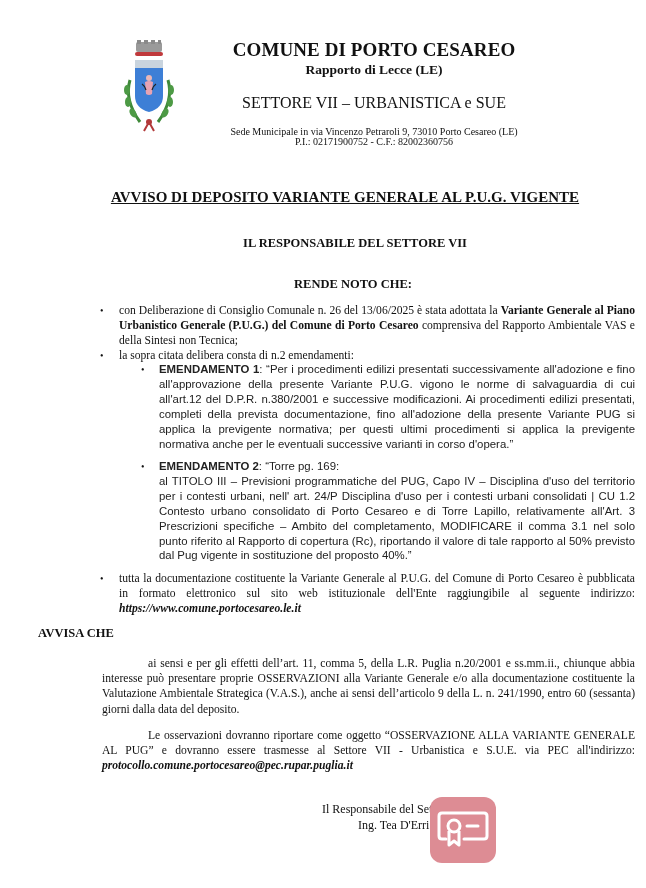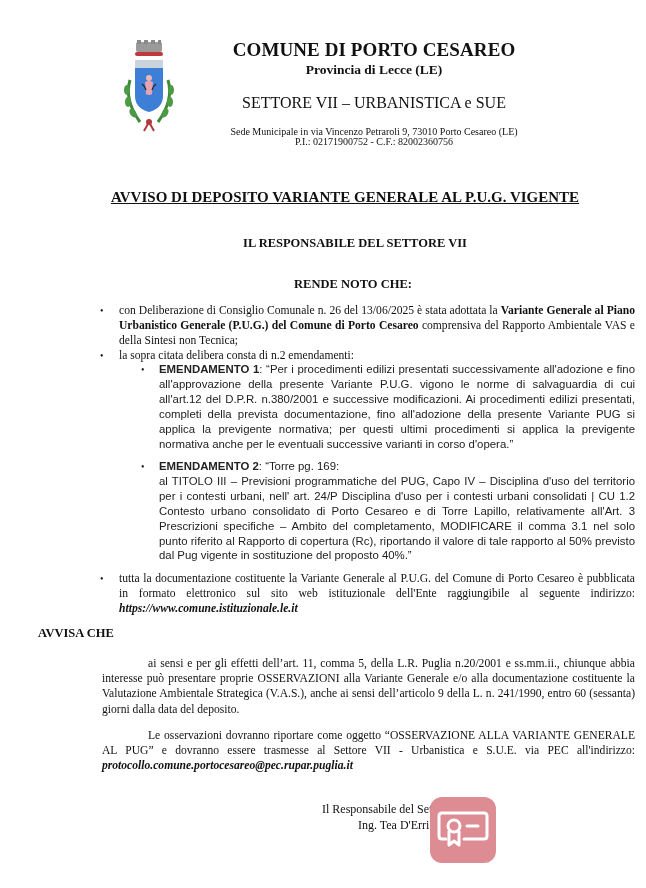--- a/index.html
+++ b/index.html
@@ -78,21 +78,21 @@
     <ellipse cx="15" cy="75" rx="3" ry="5" fill="#4d9a45" transform="rotate(-30 15 75)"></ellipse>
     <ellipse cx="53" cy="52" rx="3" ry="5" fill="#4d9a45"></ellipse>
     <ellipse cx="52" cy="64" rx="3" ry="5" fill="#4d9a45"></ellipse>
     <ellipse cx="47" cy="75" rx="3" ry="5" fill="#4d9a45" transform="rotate(30 47 75)"></ellipse>
 
     <circle cx="31" cy="84" r="3" fill="#b23a3a"></circle>
     <path d="M31 84 L26 93 M31 84 L36 93" stroke="#b23a3a" stroke-width="2"></path>
   </svg>
 
   <div class="hdr hdr-title">COMUNE DI PORTO CESAREO</div>
-  <div class="hdr hdr-prov">Provincia di Lecce (LE)</div>
+  <div class="hdr hdr-prov">Rapporto di Lecce (LE)</div>
   <div class="hdr hdr-sector">SETTORE VII –  URBANISTICA e SUE</div>
   <div class="hdr hdr-small hdr-sede">Sede Municipale in via Vincenzo Petraroli 9, 73010 Porto Cesareo (LE)</div>
   <div class="hdr hdr-small hdr-pi">P.I.: 02171900752   -   C.F.: 82002360756</div>
 
   <div class="h-main">AVVISO DI DEPOSITO VARIANTE GENERALE AL P.U.G. VIGENTE</div>
   <div class="h-resp">IL RESPONSABILE DEL SETTORE VII</div>
   <div class="h-rende">RENDE NOTO CHE:</div>
 
   <span class="bullet" style="left:76px; top:305px;">•</span>
   <div class="blk b1">
@@ -108,21 +108,21 @@
   </div>
 
   <span class="bullet" style="left:117px; top:461px;">•</span>
   <div class="blk sans e2">
     <div style="text-align:left;"><b>EMENDAMENTO 2</b><span>: “Torre pg. 169:</span></div>
     <div>al TITOLO III – Previsioni programmatiche del PUG, Capo IV – Disciplina d'uso del territorio per i contesti urbani, nell' art. 24/P Disciplina d'uso per i contesti urbani consolidati | CU 1.2 Contesto urbano consolidato di Porto Cesareo e di Torre Lapillo, relativamente all'Art. 3 Prescrizioni specifiche – Ambito del completamento, MODIFICARE il comma 3.1 nel solo punto riferito al Rapporto di copertura (Rc), riportando il valore di tale rapporto al 50% previsto dal Pug vigente in sostituzione del proposto 40%.”</div>
   </div>
 
   <span class="bullet" style="left:76px; top:573px;">•</span>
   <div class="blk b3">
-    <span>tutta la documentazione costituente la Variante Generale al P.U.G. del Comune di Porto Cesareo è pubblicata in formato elettronico sul sito web istituzionale dell'Ente raggiungibile al seguente indirizzo: </span><a class="bi" style="color:#111;text-decoration:none;">https://www.comune.istituzionale.le.it</a>
+    <span>tutta la documentazione costituente la Variante Generale al P.U.G. del Comune di Porto Cesareo è pubblicata in formato elettronico sul sito web istituzionale dell'Ente raggiungibile al seguente indirizzo: </span><a class="bi" style="color:#111;text-decoration:none;">https://www.comune.portocesareo.le.it</a>
   </div>
 
   <div class="h-avvisa">AVVISA CHE</div>
 
   <div class="blk p1">
     <span class="indent"></span><span>ai sensi e per gli effetti dell’art. 11, comma 5, della L.R. Puglia n.20/2001 e ss.mm.ii., chiunque abbia interesse può presentare proprie OSSERVAZIONI alla Variante Generale e/o alla documentazione costituente la Valutazione Ambientale Strategica (V.A.S.), anche ai sensi dell’articolo 9 della L. n. 241/1990, entro 60 (sessanta) giorni dalla data del deposito.</span>
   </div>
 
   <div class="blk p2">
     <span class="indent"></span><span>Le osservazioni dovranno riportare come oggetto “OSSERVAZIONE ALLA VARIANTE GENERALE AL PUG” e dovranno essere trasmesse al Settore VII - Urbanistica e S.U.E. via PEC all'indirizzo: </span><a class="bi" style="color:#111;text-decoration:none;">protocollo.comune.portocesareo@pec.rupar.puglia.it</a>

